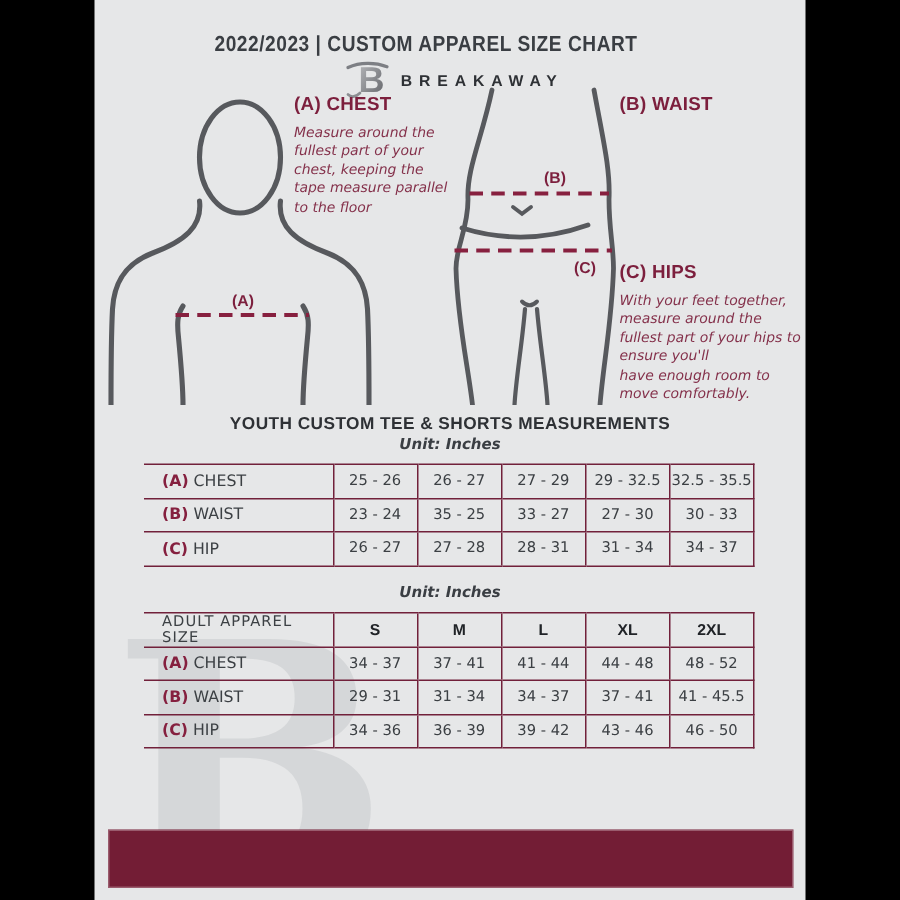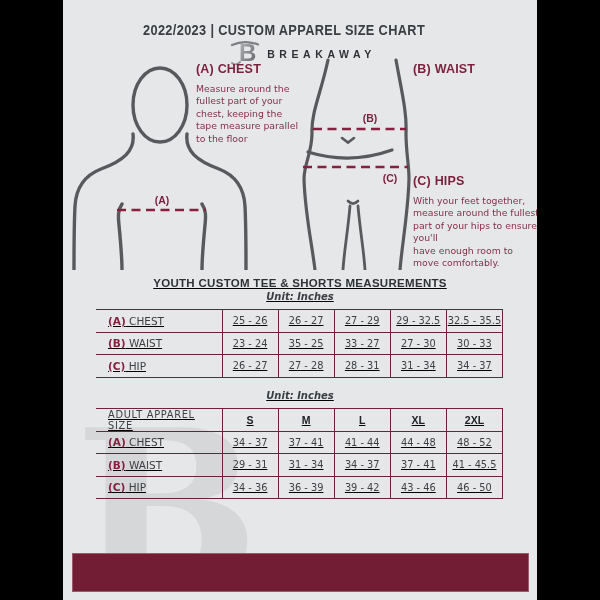--- a/index.html
+++ b/index.html
@@ -33,28 +33,28 @@
   .diagrams{position:relative;z-index:2;height:212px;}
   .fig{position:absolute;top:0;}
   .fig-upper{left:9px;}
   .fig-lower{left:225px;}
   .measure-block{position:absolute;}
   .measure-head{
     font-family:"Liberation Sans",sans-serif;
     font-weight:bold;font-size:12.5px;color:#7c1f3d;margin:0 0 7px 0;letter-spacing:.2px;
   }
   .measure-text{
-    font-size:9.3px;color:#84304a;
+    font-size:9.3px;font-style:italic;color:#84304a;
     line-height:1.34;margin:0;white-space:pre-line;
   }
   .mb-a{left:133px;top:4px;width:108px;}
   .mb-b{left:350px;top:4px;width:114px;}
   .mb-c{left:350px;top:105px;width:126px;margin-top:11px;}
   
-  .section{position:relative;z-index:2;text-decoration:underline;}
+  .section{position:relative;z-index:2;}
   .section-title{
     font-family:"Liberation Sans",sans-serif;
     text-align:center;font-weight:bold;font-size:11.5px;color:#2e3135;
     letter-spacing:.3px;margin:0;
   }
   .section-unit{
     text-align:center;font-style:italic;font-weight:bold;
     font-size:10px;color:#3a3e43;margin:2px 0 0 0;
   }
   .table-wrap{margin:7px 34px 0 33px;}

